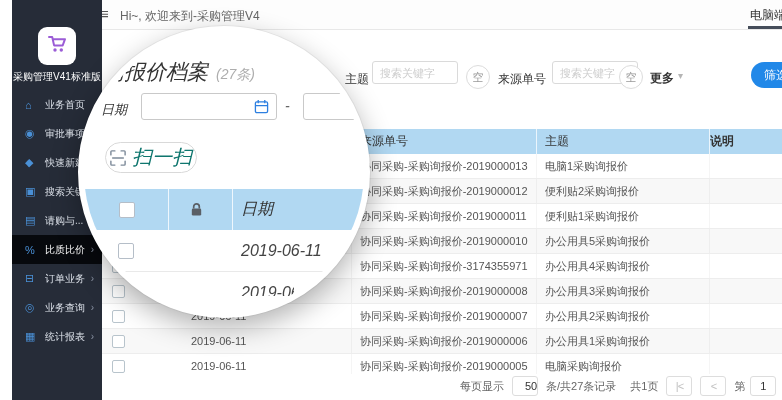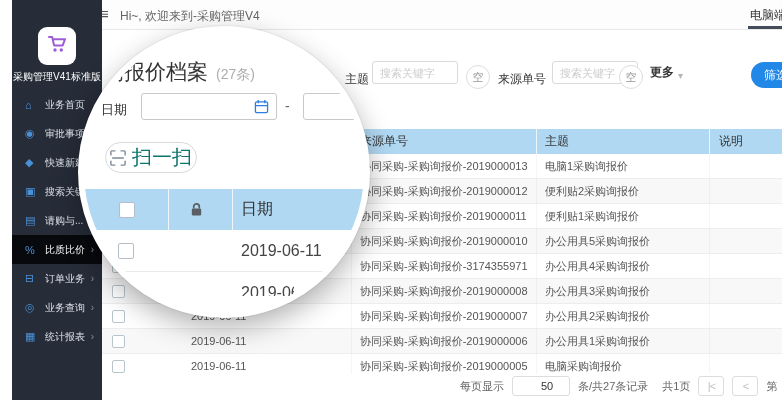--- a/index.html
+++ b/index.html
@@ -23,48 +23,48 @@
   .hamburger { position:absolute; left:10px; top:5px; font-size:15px; color:#555; cursor:pointer; }
   .greeting { position:absolute; left:30px; top:8px; font-size:12px; color:#666; white-space:nowrap; }
   .pc-tab { position:absolute; left:660px; top:7px; font-size:12px; color:#333; white-space:nowrap; cursor:pointer; }
   .pc-tab-underline { position:absolute; left:658px; top:26px; width:44px; height:3px; background:#454d5a; }
 
   
   .f-label { position:absolute; font-size:12px; color:#333; top:71px; white-space:nowrap; }
   .f-input { position:absolute; top:52px; height:23px; width:86px; border:1px solid #dadada; border-radius:3px; font-size:11px; color:#555; padding-left:7px; outline:none; background:#fff;margin-top:9px; }
   .f-input::placeholder { color:#ccc; }
   .f-clear { position:absolute; top:65px; width:24px; height:24px; border:1px solid #dcdcdc; border-radius:50%; background:#fff; font-size:11px; color:#999; text-align:center; line-height:22px; cursor:pointer; }
-  .f-more { position:absolute; left:650px; top:64px; font-size:12px; color:#333; font-weight:bold; cursor:pointer; white-space:nowrap; }
+  .f-more { position:absolute; left:650px; top:70px; font-size:12px; color:#333; font-weight:bold; cursor:pointer; white-space:nowrap; }
   .f-caret { position:absolute; left:678px; top:70px; font-size:10px; color:#b5b5b5; }
   .f-btn { position:absolute; left:751px; top:62px; width:58px; height:26px; border:none; border-radius:13px; background:#2188e8; color:#fff; font-size:12px; text-align:left; padding-left:13px; cursor:pointer; }
 
   
   .table { position:absolute; left:98px; top:129px; width:684px; height:245px; overflow:hidden; border-left:1px solid #ececec; }
   .trow { display:grid; grid-template-columns:40px 40px 172px 185px 173px 1fr; height:25px; line-height:25px; font-size:11px; color:#555; border-bottom:1px solid #ededed; background:#fff; }
   .trow.alt { background:#f8f8f8; }
   .thead { background:#b1d8f2; color:#333; font-size:12px; border-bottom:none; }
   .thead > div { border-left:1px solid rgba(255,255,255,.75); }
   .trow > div { overflow:hidden; white-space:nowrap; }
   .c-date { padding-left:12px; }
   .c-src  { padding-left:8px; border-left:1px solid rgba(0,0,0,.04); }
   .c-subj { padding-left:8px; border-left:1px solid rgba(0,0,0,.04); }
-  .c-note { padding-left:9px; border-left:1px solid rgba(0,0,0,.04); }
+  .c-note { padding-left:0; border-left:1px solid rgba(0,0,0,.04);font-weight:bold; }
   .cb { width:13px; height:13px; border:1px solid #b8c4cc; border-radius:2px; background:#fff; margin:6px 0 0 13px; cursor:pointer; }
   .c-cb, .c-lock { display:flex; }
 
   
   .pager { position:absolute; left:460px; top:376px; display:flex; align-items:center; white-space:nowrap; font-size:11px; color:#666; }
   .pager .gap { margin-left:8px; }
   .pg-box { height:20px; border:1px solid #ddd; border-radius:3px; background:#fff; text-align:center; line-height:18px; font-size:11px; color:#333; }
-  .pg-num { width:58px;padding-left:12px; }
+  .pg-num { width:26px;padding-left:12px; }
   .pg-btn { width:26px; color:#c0c0c0; cursor:pointer; letter-spacing:-1px; }
   .pg-page { width:26px; }
 
   
-  .magnifier { position:absolute; left:78px; top:26px; width:292px; height:292px; border-radius:50%; background:#fff; border:6px solid #fff; box-shadow:0 10px 28px rgba(0,0,0,.30), 0 0 0 1px rgba(0,0,0,.05); overflow:hidden; z-index:5; }
+  .magnifier { position:absolute; left:78px; top:26px; width:292px; height:292px; border-radius:50%; background:#fff; border:6px solid #fff; box-shadow:0 10px 28px rgba(0,0,0,.30), 0 0 0 1px rgba(0,0,0,.05); overflow:hidden; z-index:5;font-style:italic; }
   .m-crumb { position:absolute; left:13px; top:8px; font-size:11px; color:#bbb; }
   .m-title { position:absolute; left:19px; top:26px; font-size:21px; color:#333; white-space:nowrap; }
   .m-count { font-size:14px; color:#adadad; margin-left:8px; }
   .m-date-label { position:absolute; left:17px; top:69px; font-size:13px; color:#333; }
   .m-input { position:absolute; top:61px; height:27px; border:1px solid #c9c9c9; border-radius:3px; background:#fff; }
   .m-input1 { left:57px; width:136px; }
   .m-input2 { left:219px; width:150px; }
   .m-cal { position:absolute; right:7px; top:5px; }
   .m-dash { position:absolute; left:201px; top:66px; font-size:14px; color:#666; }
   .m-scan { position:absolute; left:21px; top:110px; width:92px; height:31px; border:1px solid #d9d9d9; border-radius:16px; background:#fff; display:flex; align-items:center; justify-content:center; gap:6px; cursor:pointer; }

